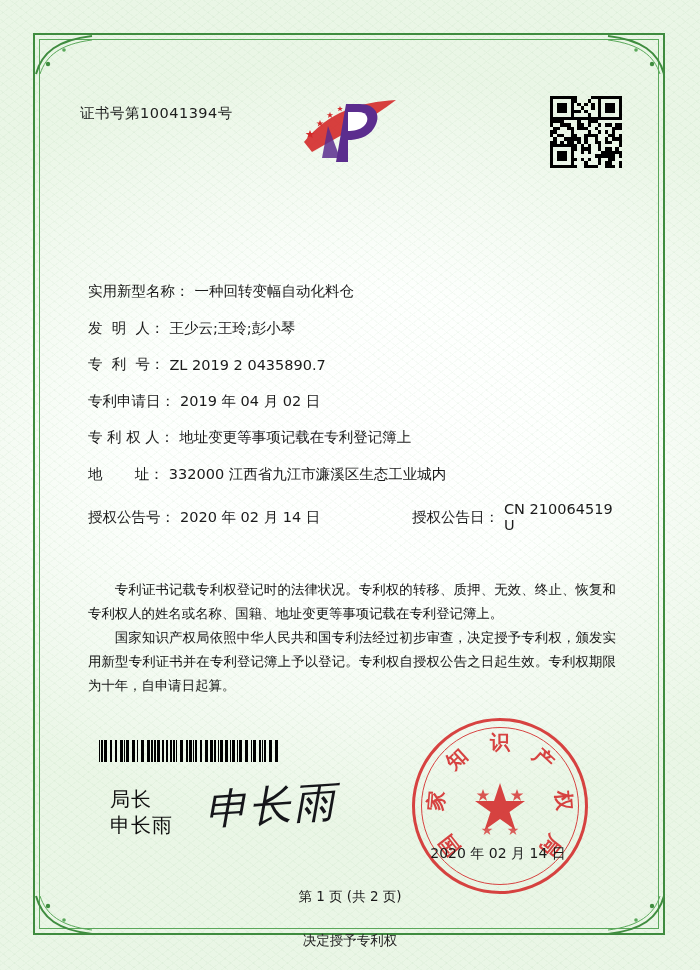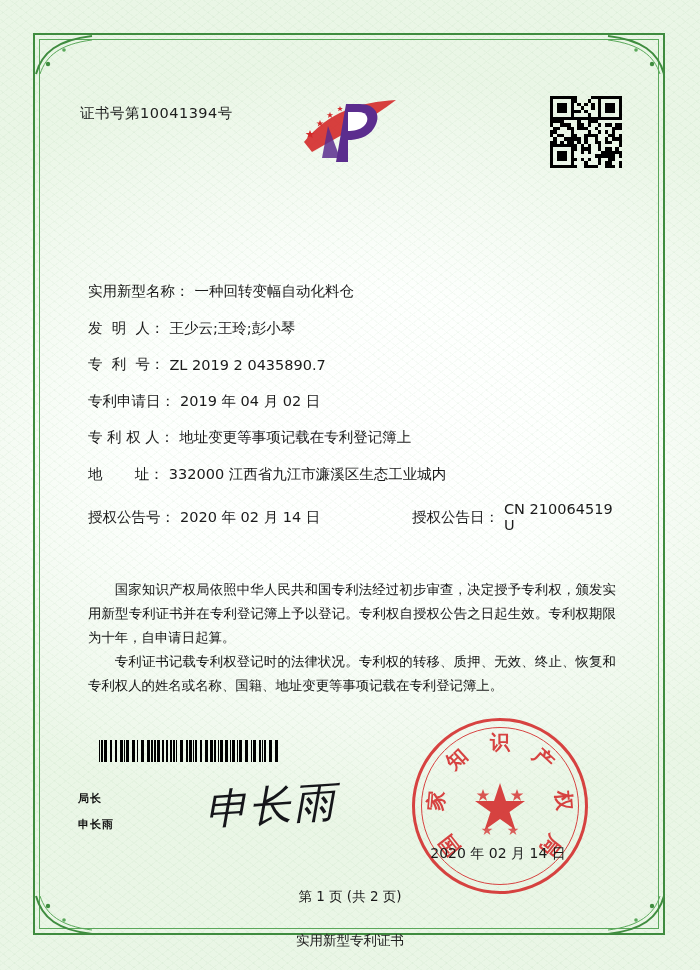--- a/index.html
+++ b/index.html
@@ -135,27 +135,26 @@
     position: absolute;
     left: 99px; top: 740px;
     width: 180px; height: 22px;
     display: flex;
     align-items: stretch;
   }
   .barcode i { display: block; background: #000; height: 100%; }
 
   .signature-block {
     position: absolute;
-    left: 78px; top: 786px;
+    left: 110px; top: 786px;
     font-family: "DejaVu Sans", sans-serif;
-    font-size: 11px;
+    font-size: 20px;
     color: #111;
     line-height: 26px;
     letter-spacing: 1px;
-    font-weight: bold;
   }
   .sign-script {
     position: absolute;
     left: 205px; top: 778px;
     font-family: "DejaVu Serif", serif;
     font-size: 42px;
     font-style: italic;
     color: #15161a;
     transform: rotate(-4deg);
     letter-spacing: 2px;
@@ -754,22 +753,22 @@
     </div>
     <div class="field-row split">
       <span class="field-label">授权公告号：</span>
       <span class="field-value">2020 年 02 月 14 日</span>
       <span class="field-label2">授权公告日：</span>
       <span class="field-value2">CN 210064519 U</span>
     </div>
   </div>
 
   <div class="paragraphs">
+    <p>专利证书记载专利权登记时的法律状况。专利权的转移、质押、无效、终止、恢复和专利权人的姓名或名称、国籍、地址变更等事项记载在专利登记簿上。</p>
     <p>国家知识产权局依照中华人民共和国专利法经过初步审查，决定授予专利权，颁发实用新型专利证书并在专利登记簿上予以登记。专利权自授权公告之日起生效。专利权期限为十年，自申请日起算。</p>
-    <p>专利证书记载专利权登记时的法律状况。专利权的转移、质押、无效、终止、恢复和专利权人的姓名或名称、国籍、地址变更等事项记载在专利登记簿上。</p>
   </div>
 
   <div class="barcode" id="barcode">
       <i style="width: 1px; margin-right: 1px;"></i>
       <i style="width: 2px; margin-right: 1px;"></i>
       <i style="width: 3px; margin-right: 3px;"></i>
       <i style="width: 2px; margin-right: 3px;"></i>
       <i style="width: 2px; margin-right: 3px;"></i>
       <i style="width: 3px; margin-right: 1px;"></i>
       <i style="width: 1px; margin-right: 1px;"></i>
@@ -835,14 +834,14 @@
         <polygon points="22,22 23.6,26.5 28.4,26.5 24.5,29.3 26,34 22,31.1 18,34 19.5,29.3 15.6,26.5 20.4,26.5" fill="#d42a2a" opacity="0.9"></polygon>
         <polygon points="56,22 57.6,26.5 62.4,26.5 58.5,29.3 60,34 56,31.1 52,34 53.5,29.3 49.6,26.5 54.4,26.5" fill="#d42a2a" opacity="0.9"></polygon>
         <polygon points="26,58 27.4,61.8 31.4,61.8 28.1,64.2 29.4,68 26,65.6 22.6,68 23.9,64.2 20.6,61.8 24.6,61.8" fill="#d42a2a" opacity="0.85"></polygon>
         <polygon points="52,58 53.4,61.8 57.4,61.8 54.1,64.2 55.4,68 52,65.6 48.6,68 49.9,64.2 46.6,61.8 50.6,61.8" fill="#d42a2a" opacity="0.85"></polygon>
       </svg>
     </div>
   </div>
   <div class="seal-date">2020 年 02 月 14 日</div>
 
   <div class="page-no">第 1 页 (共 2 页)</div>
-  <div class="footnote">实用新型专利证书</div>
+  <div class="footnote">决定授予专利权</div>
 </div>
 
 </body></html>

